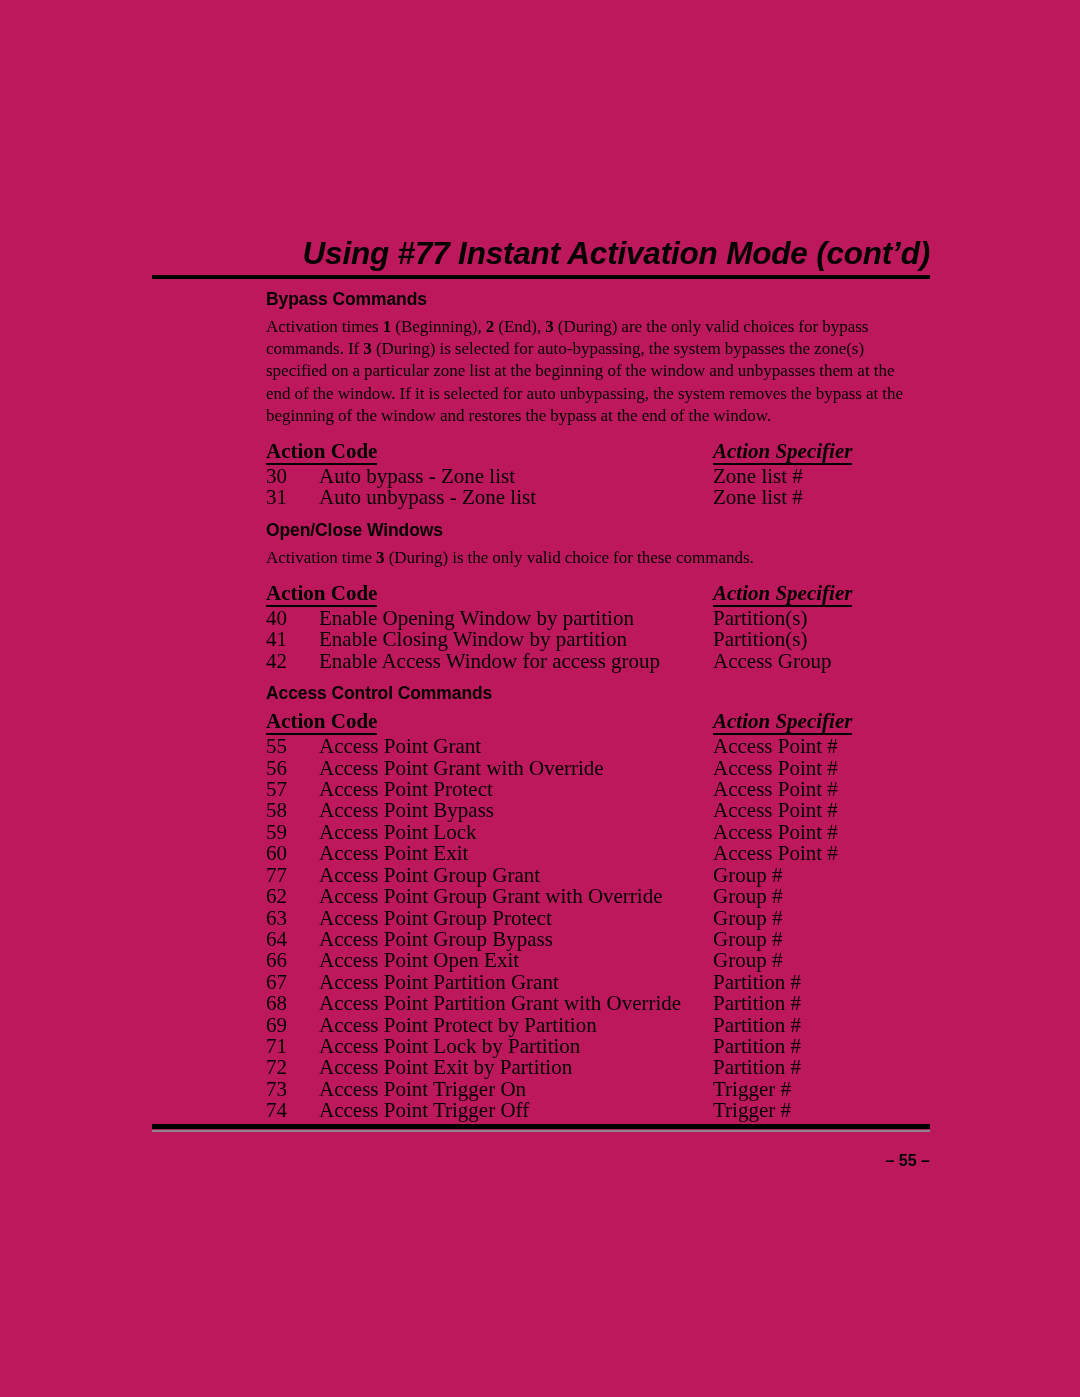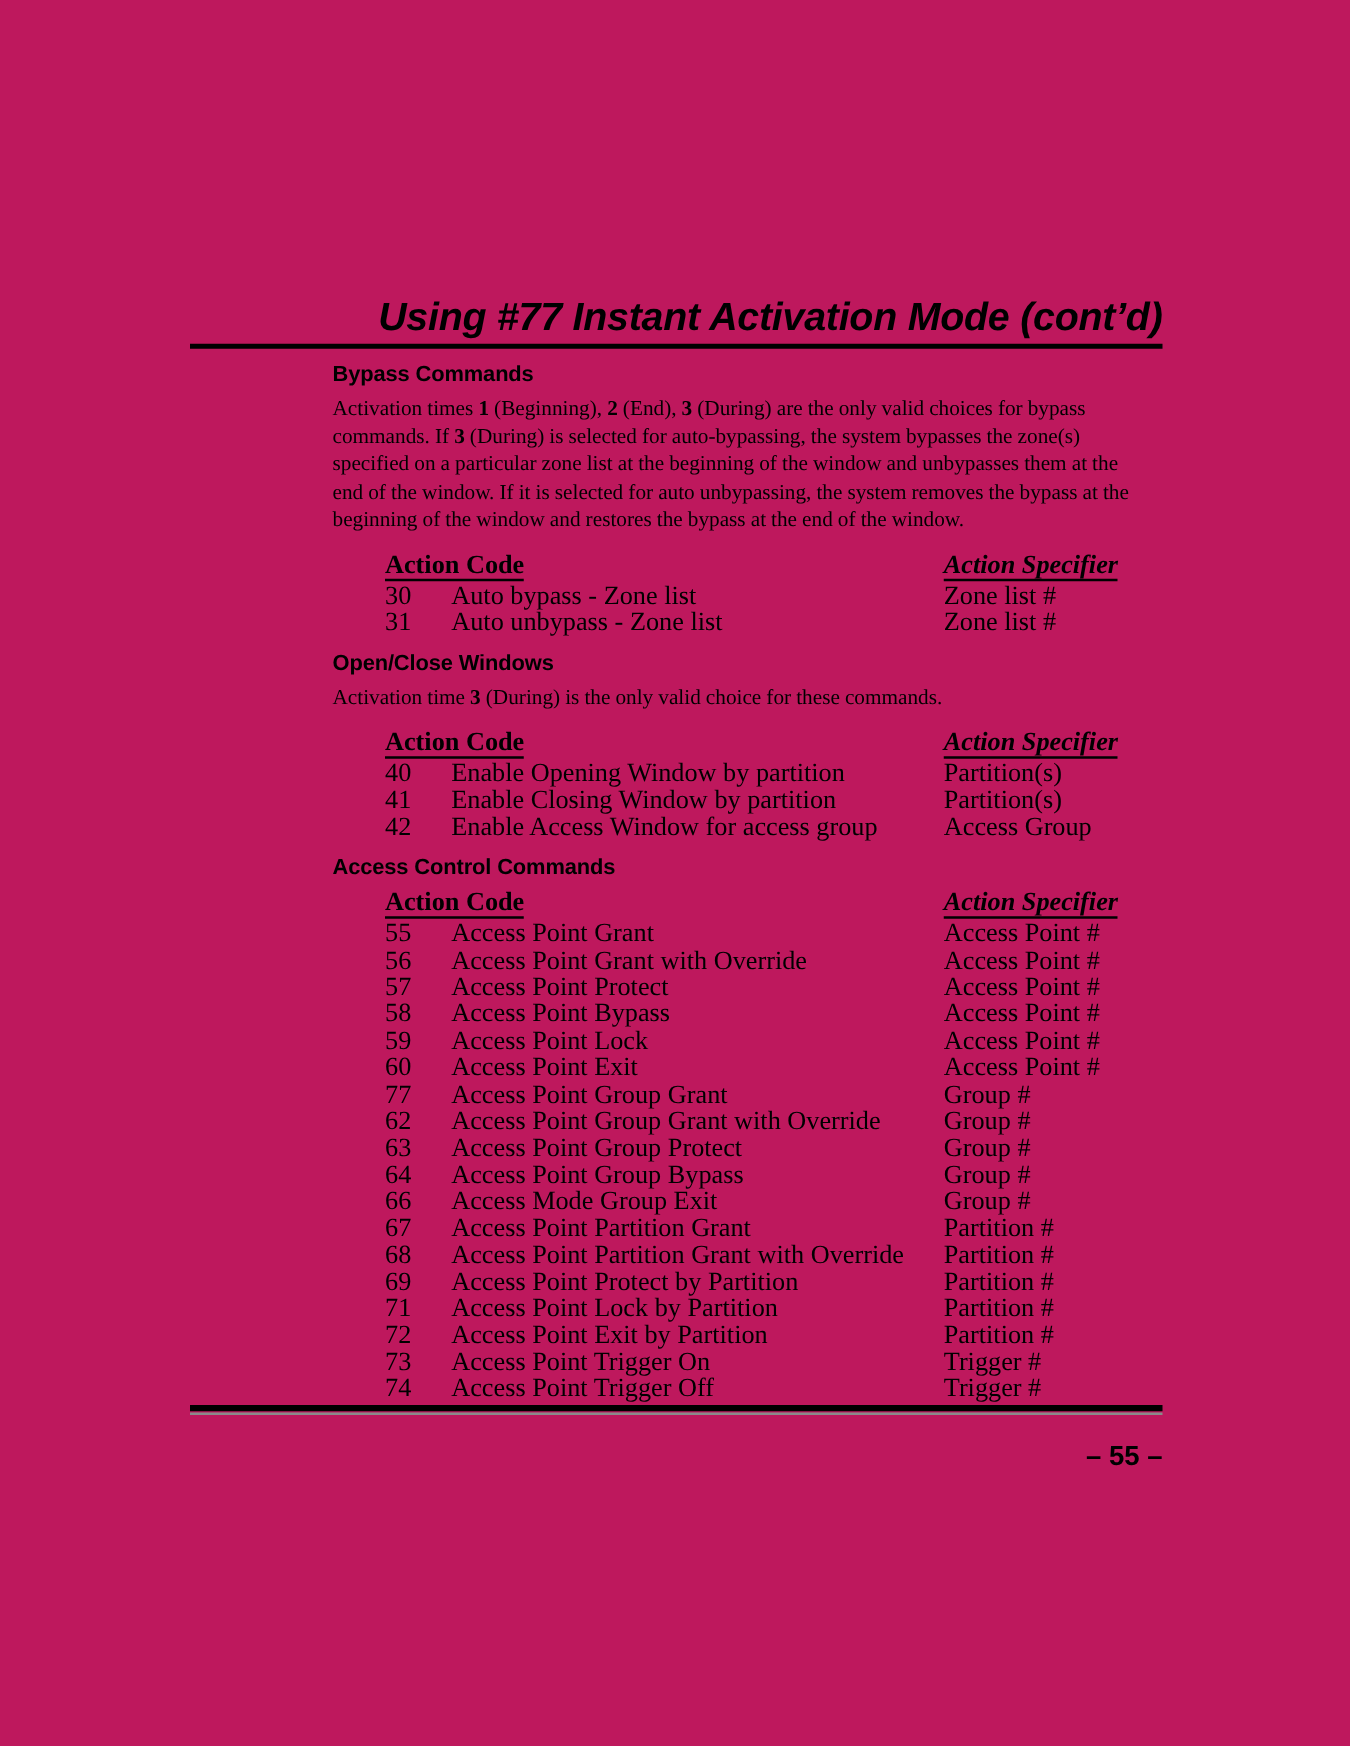--- a/index.html
+++ b/index.html
@@ -71,21 +71,20 @@
   .gap-s { height: 6px; }
   .gap-m { height: 10px; }
   .gap-l { height: 13px; }
 
   
   table.code-table {
     border-collapse: collapse;
     width: 652px;
     table-layout: fixed;
     font-size: 21px;
-    margin-left: 42px;
   }
   table.code-table col.c-code  { width: 53px; }
   table.code-table col.c-desc  { width: 394px; }
   table.code-table col.c-spec  { width: 205px; }
 
   table.code-table th {
     font-weight: bold;
     text-align: left;
     padding: 0 0 1px 0;
     line-height: 23px;
@@ -121,21 +120,21 @@
   #bottom-rule .thin  { height: 2px; background: #8a8a8a; margin-top: 1px; }
 
   #page-number {
     position: absolute;
     left: 152px;
     top: 1152px;
     width: 778px;
     text-align: right;
     font-family: "Liberation Sans", "DejaVu Sans", sans-serif;
     font-weight: bold;
-    font-size: 22px;
+    font-size: 16px;
     letter-spacing: 0px;
   }
 </style>
 </head>
 <body>
 
 <div id="page">
 
   <div id="header-block">
     <div id="page-title">Using #77 Instant Activation Mode (cont’d)</div>
@@ -271,21 +270,21 @@
             <td>Access Point Group Protect</td>
             <td class="spec-cell">Group #</td>
           </tr>
           <tr>
             <td class="code-cell">64</td>
             <td>Access Point Group Bypass</td>
             <td class="spec-cell">Group #</td>
           </tr>
           <tr>
             <td class="code-cell">66</td>
-            <td>Access Mode Group Exit</td>
+            <td>Access Point Open Exit</td>
             <td class="spec-cell">Group #</td>
           </tr>
           <tr>
             <td class="code-cell">67</td>
             <td>Access Point Partition Grant</td>
             <td class="spec-cell">Partition #</td>
           </tr>
           <tr>
             <td class="code-cell">68</td>
             <td>Access Point Partition Grant with Override</td>

